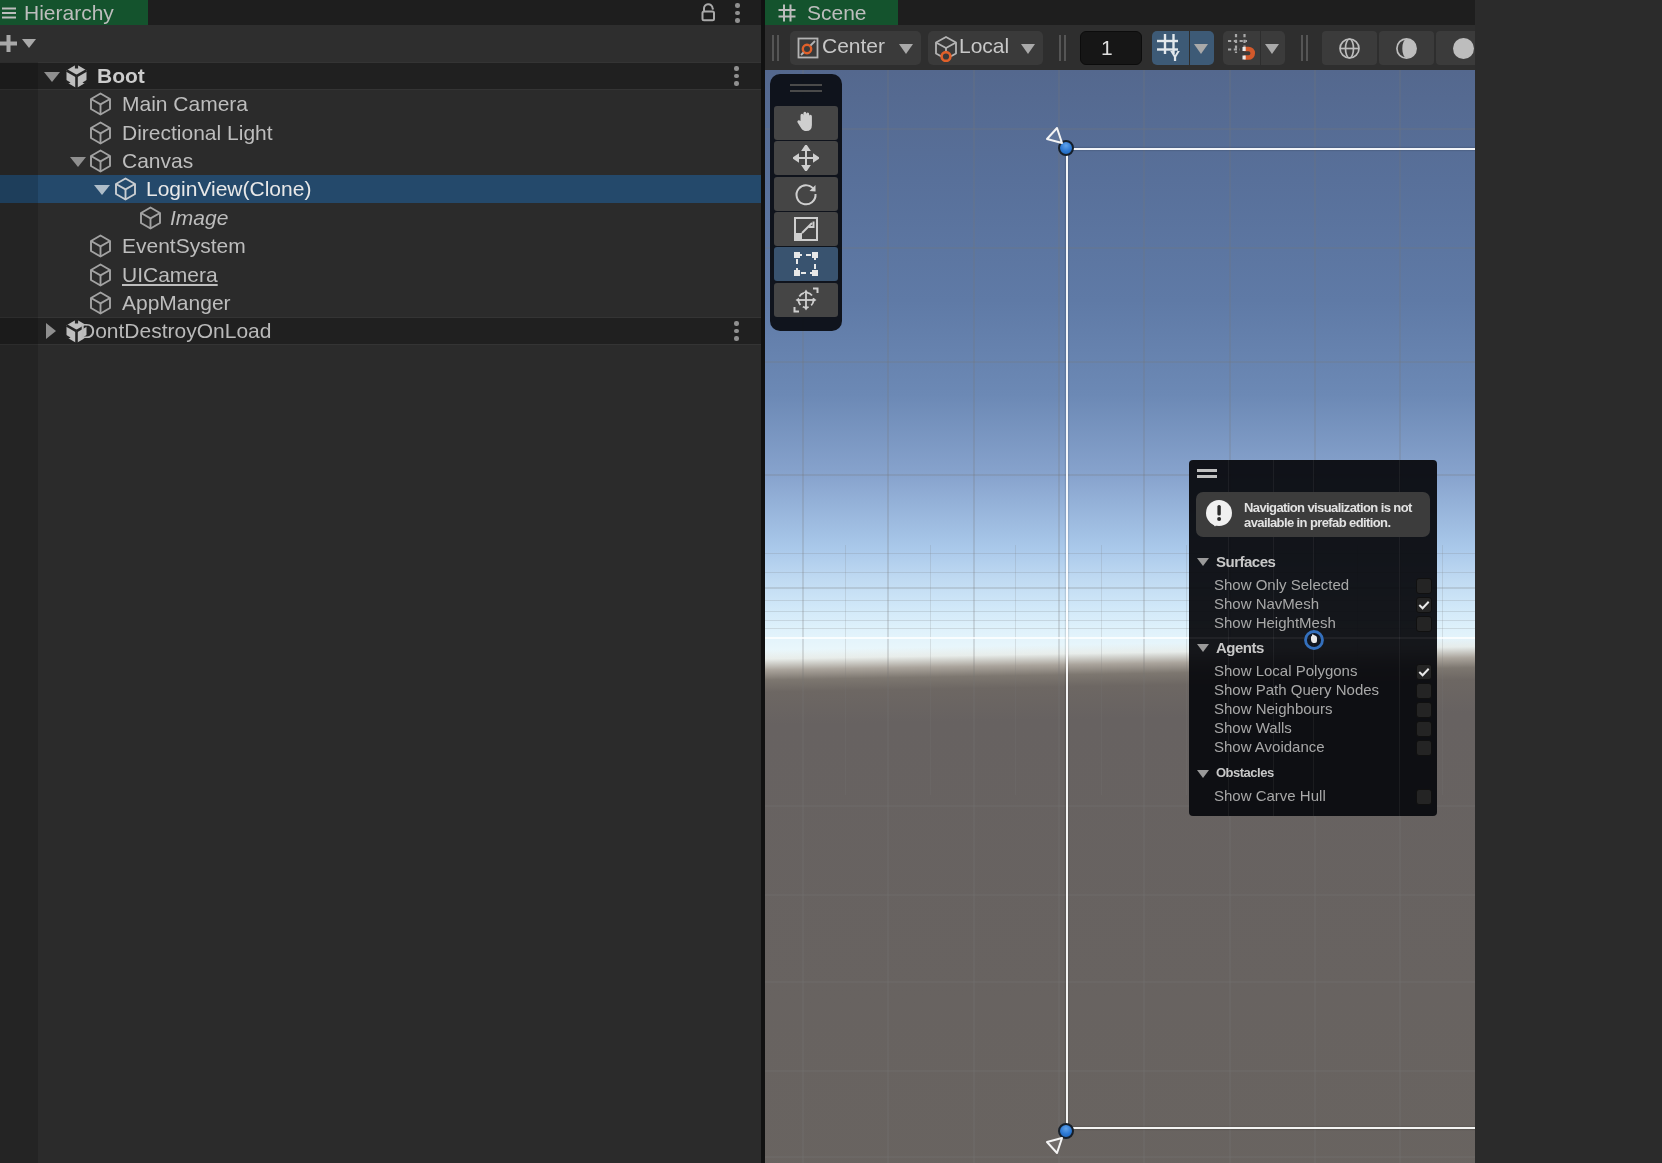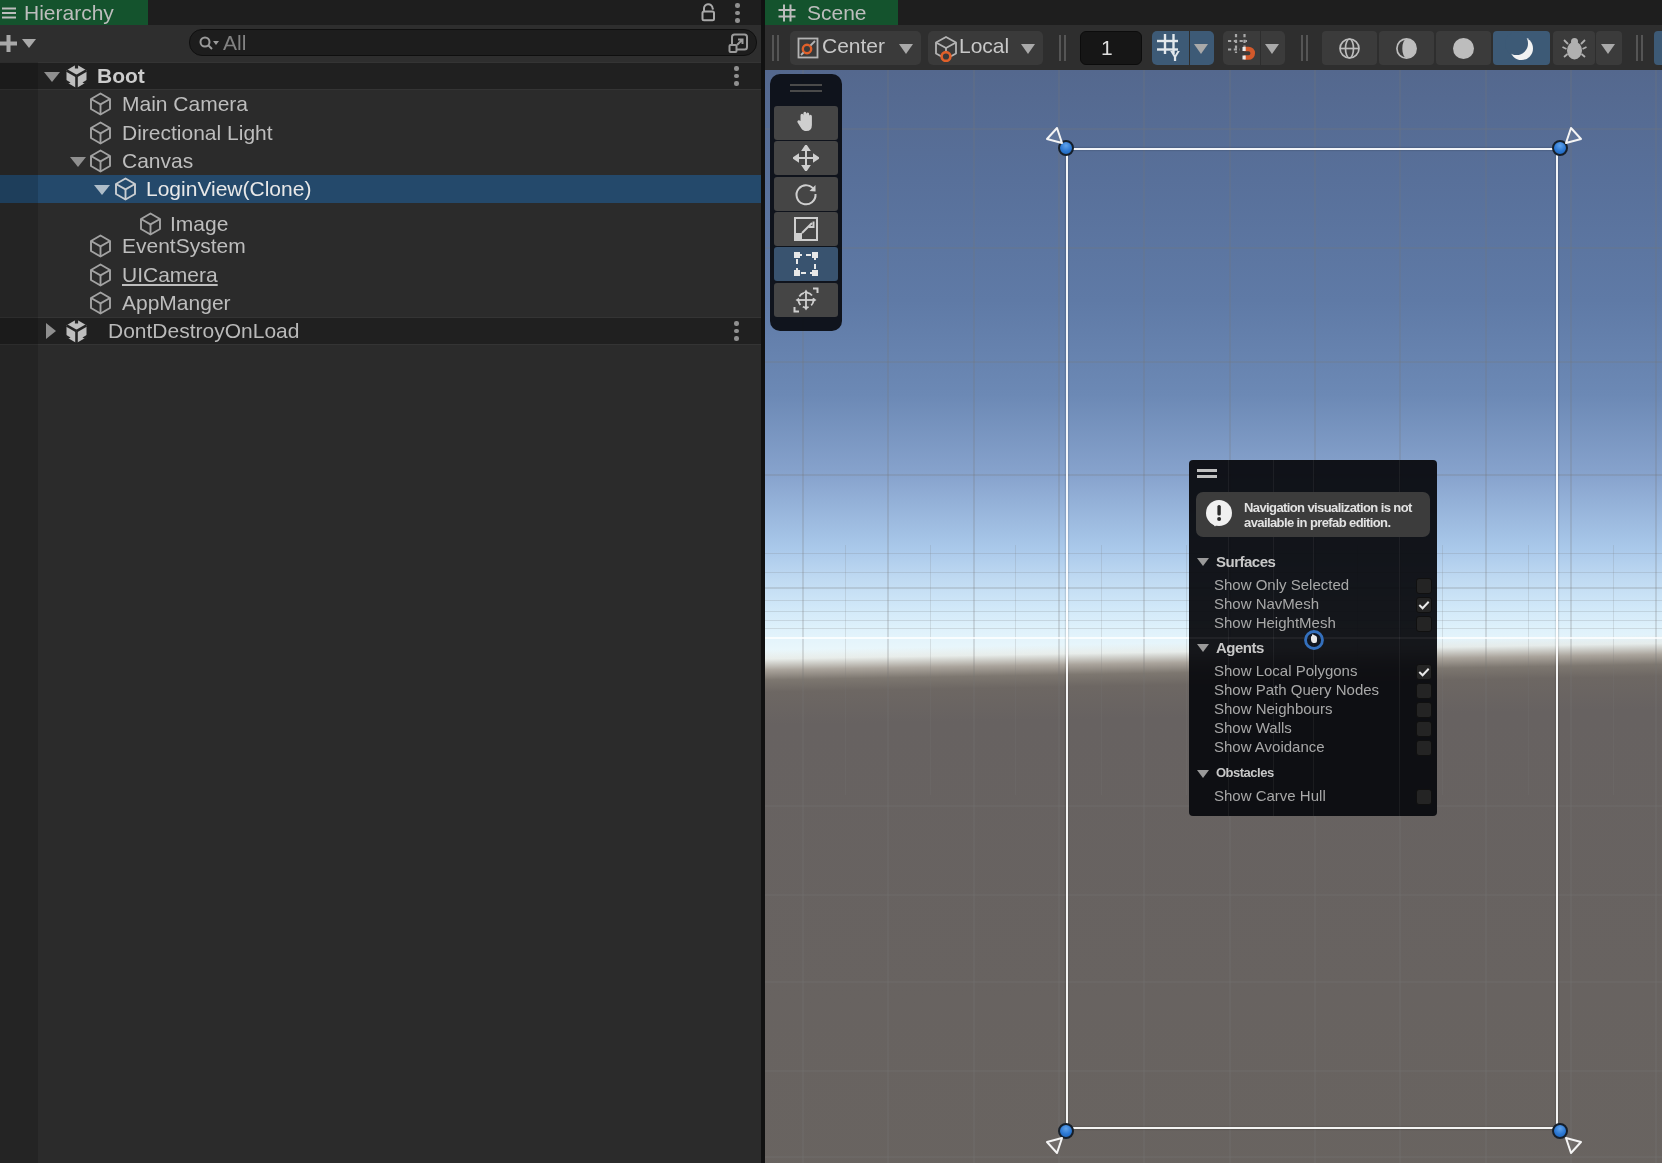--- a/index.html
+++ b/index.html
@@ -2,21 +2,21 @@
 <html><head>
 <meta charset="utf-8">
 <style>
   * { margin:0; padding:0; box-sizing:border-box; }
   html,body { width:1662px; height:1163px; overflow:hidden; background:#2b2b2b;
     font-family:"Liberation Sans", sans-serif; }
   .abs { position:absolute; }
   
   #hier { position:absolute; left:0; top:0; width:761px; height:1163px; background:#2b2b2b; }
   #divider { position:absolute; left:761px; top:0; width:4px; height:1163px; background:#111111; }
-  #scene { position:absolute; left:765px; top:0; width:897px; height:1163px; background:#1e1e1e; overflow:hidden; }
+  #scene { position:absolute; left:765px; top:0; width:710px; height:1163px; background:#1e1e1e; overflow:hidden; }
   .tabbar { position:absolute; left:0; top:0; right:0; height:25px; background:#1e1e1e; }
   .tab { position:absolute; top:0; height:25px; background:#14532d; color:#bdbdbd;
     font-size:21px; line-height:26px; }
   .toolbar { position:absolute; left:0; right:0; top:25px; background:#2e2e2e; }
   .caret { display:inline-block; width:0; height:0; border-left:7.5px solid transparent;
     border-right:7.5px solid transparent; border-top:10px solid #a9a9a9; }
   .tri-d { width:0;height:0;border-left:8px solid transparent;border-right:8px solid transparent;border-top:10px solid #8f8f8f; }
   .tri-r { width:0;height:0;border-top:8px solid transparent;border-bottom:8px solid transparent;border-left:10px solid #8f8f8f; }
   .row { position:absolute; left:0; width:761px; height:28px; color:#bdbdbd; font-size:21px; }
   .row .lbl { position:absolute; top:50%; transform:translateY(-50%); white-space:nowrap; }
@@ -51,33 +51,20 @@
 
   <div class="toolbar" style="height:37px;"></div>
   <svg class="abs" style="left:0px;top:35px;" width="17" height="17" viewBox="0 0 17 17">
     <g stroke="#a8a8a8" stroke-width="4">
         <line x1="8.5" y1="0" x2="8.5" y2="17"></line>
         <line x1="0" y1="8.5" x2="17" y2="8.5"></line>
       </g>
   </svg>
   <div class="caret abs" style="left:22px;top:39px;border-left-width:7px;border-right-width:7px;border-top-width:9px;"></div>
 
-  <div class="abs" style="left:189px;top:29px;width:568px;height:27px;background:#1d1d1d;border:1px solid #0f0f0f;border-radius:13px;">
-    <svg class="abs" style="left:8px;top:5px;" width="22" height="17" viewBox="0 0 22 17">
-      <circle cx="7" cy="7" r="4.5" fill="none" stroke="#9a9a9a" stroke-width="2"></circle>
-      <line x1="10.5" y1="10.5" x2="14" y2="14" stroke="#9a9a9a" stroke-width="2"></line>
-      <path d="M15 6 L21 6 L18 10 Z" fill="#9a9a9a"></path>
-    </svg>
-    <span style="position:absolute;left:33px;top:1px;color:#828282;font-size:21px;">All</span>
-    <svg class="abs" style="right:7px;top:3px;" width="21" height="21" viewBox="0 0 21 21">
-      <rect x="4" y="1.5" width="15" height="15" rx="2.5" fill="none" stroke="#9a9a9a" stroke-width="2"></rect>
-      <rect x="1.5" y="12" width="7" height="7" rx="1" fill="#1d1d1d" stroke="#9a9a9a" stroke-width="2"></rect>
-      <path d="M9 12 L14.5 6.5 M14.5 11 L14.5 6.5 L10 6.5" fill="none" stroke="#9a9a9a" stroke-width="2"></path>
-    </svg>
-  </div>
 
   <div class="abs" style="left:0;top:62px;width:761px;height:1101px;background:#2b2b2b;"></div>
   <div id="rows">
       <div class="row" style="top:62px;height:28px;background:#202020;box-shadow:0 -1px 0 #343434 inset,0 1px 0 #343434 inset;padding-left:36px;">
         <div class="tri-d abs" style="left:44px;top:10px;"></div>
         <svg class="abs" style="left:65px;top:1.5px;" width="23" height="25" viewBox="0 0 23 25">
  <polygon points="11.5,0.5 21.5,6.3 21.5,18.2 11.5,24 1.5,18.2 1.5,6.3" fill="#bebebe"></polygon>
  <g stroke="#232323" stroke-width="2.6" fill="none">
   <line x1="11.5" y1="12.2" x2="11.5" y2="24"></line>
             <line x1="11.5" y1="12.2" x2="1.5" y2="6.3"></line>
@@ -131,21 +118,21 @@
         <div class="tri-d abs" style="left:94px;top:10px;border-top-color:#aebdc9;"></div>
         <svg class="abs" style="left:114px;top:2px;" width="23" height="24" viewBox="0 0 23 24">
  <g fill="none" stroke="#c9cdd1" stroke-width="1.9" stroke-linejoin="round">
  <polygon points="11.5,1.5 21,7 21,17 11.5,22.5 2,17 2,7"></polygon>
  <polyline points="2,7 11.5,12.3 21,7"></polyline>
             <line x1="11.5" y1="12.3" x2="11.5" y2="22.5"></line>
           </g>
         </svg>
         <span class="lbl" style="left:146px;color:#e8e8e8;">LoginView(Clone)</span>
       </div>
-      <div class="row" style="top:209px;height:29px;background:transparent;">
+      <div class="row" style="top:203px;height:29px;background:transparent;font-style:italic;">
         <svg class="abs" style="left:139px;top:2.5px;" width="23" height="24" viewBox="0 0 23 24">
  <g fill="none" stroke="#a2a2a2" stroke-width="1.9" stroke-linejoin="round">
  <polygon points="11.5,1.5 21,7 21,17 11.5,22.5 2,17 2,7"></polygon>
  <polyline points="2,7 11.5,12.3 21,7"></polyline>
             <line x1="11.5" y1="12.3" x2="11.5" y2="22.5"></line>
           </g>
         </svg>
         <span class="lbl" style="left:170px;color:#bdbdbd;">Image</span>
       </div>
       <div class="row" style="top:232px;height:28px;background:transparent;">
@@ -186,21 +173,21 @@
   <line x1="11.5" y1="12.2" x2="11.5" y2="24"></line>
             <line x1="11.5" y1="12.2" x2="1.5" y2="6.3"></line>
             <line x1="11.5" y1="12.2" x2="21.5" y2="6.3"></line>
           </g>
  <g fill="#232323">
   <rect x="9.9" y="0" width="3.2" height="4.5"></rect>
   <polygon points="0.5,15.5 5.5,18.4 1.5,20.8 0.5,19.5"></polygon>
   <polygon points="22.5,15.5 17.5,18.4 21.5,20.8 22.5,19.5"></polygon>
  </g>
         </svg>
-        <span class="lbl" style="left:108px;color:#b9b9b9;">DontDestroyOnLoad</span>
+        <span class="lbl" style="left:80px;color:#b9b9b9;">DontDestroyOnLoad</span>
         <div class="kebab" style="left:734px;top:4px;">
           <i></i>
           <i></i>
           <i></i>
         </div>
       </div>
     </div>
 
   <div class="abs" style="left:0;top:62px;width:38px;height:1101px;background:rgba(0,0,0,0.15);"></div>
 </div>

